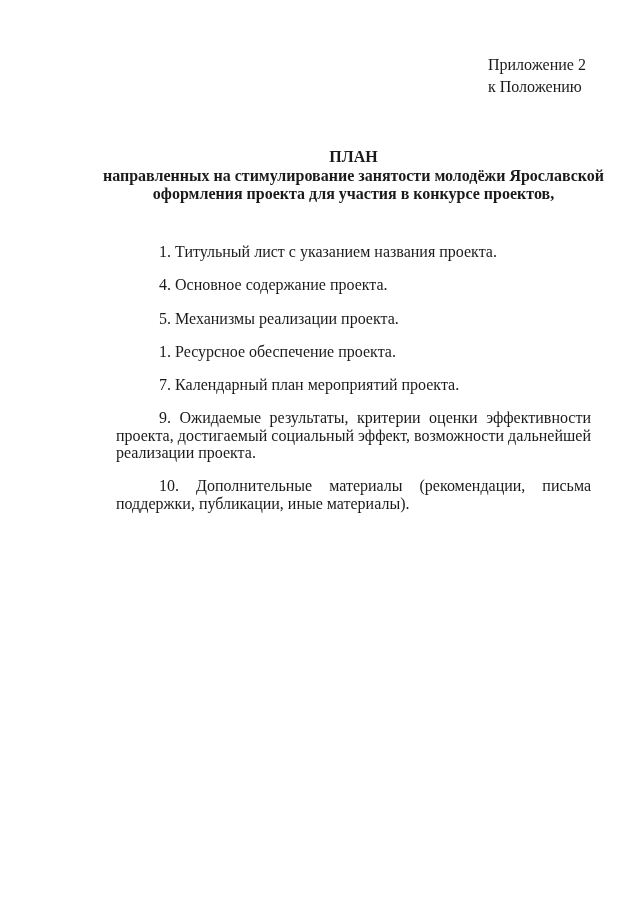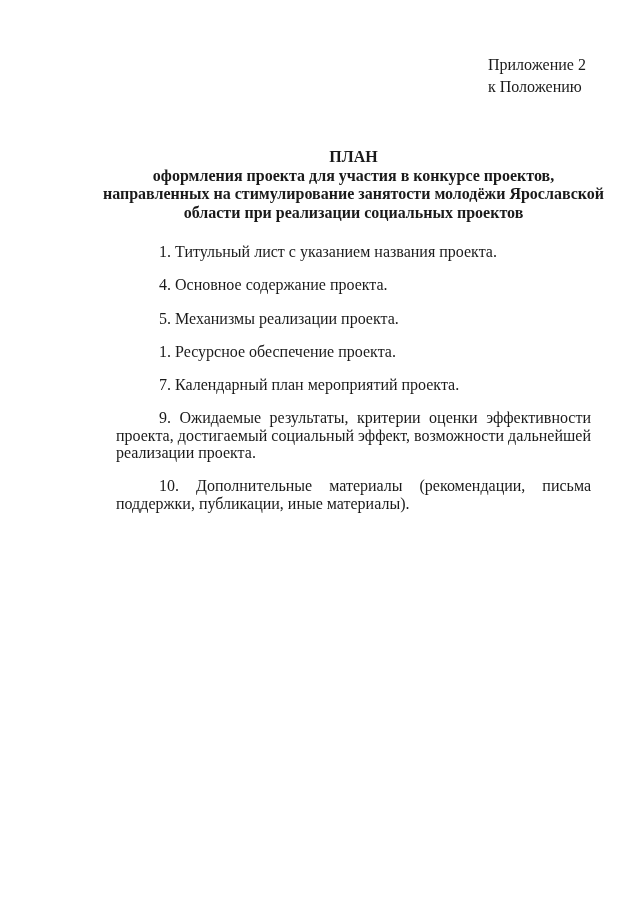--- a/index.html
+++ b/index.html
@@ -62,23 +62,22 @@
 
 <div class="page">
 
   <div class="appendix">
     <div>Приложение 2</div>
     <div>к Положению</div>
   </div>
 
   <div class="title">
     <div>ПЛАН</div>
+    <div>направленных на стимулирование занятости молодёжи Ярославской</div>
     <div>оформления проекта для участия в конкурсе проектов,</div>
-    <div>направленных на стимулирование занятости молодёжи Ярославской</div>
-    <div>области при реализации социальных проектов</div>
   </div>
 
   <div class="body-text">
     <p>1. Титульный лист с указанием названия проекта.</p>
     <p>4. Основное содержание проекта.</p>
     <p>5. Механизмы реализации проекта.</p>
     <p>1. Ресурсное обеспечение проекта.</p>
     <p>7. Календарный план мероприятий проекта.</p>
     <p>9. Ожидаемые результаты, критерии оценки эффективности проекта, достигаемый социальный эффект, возможности дальнейшей реализации проекта.</p>
     <p>10. Дополнительные материалы (рекомендации, письма поддержки, публикации, иные материалы).</p>

